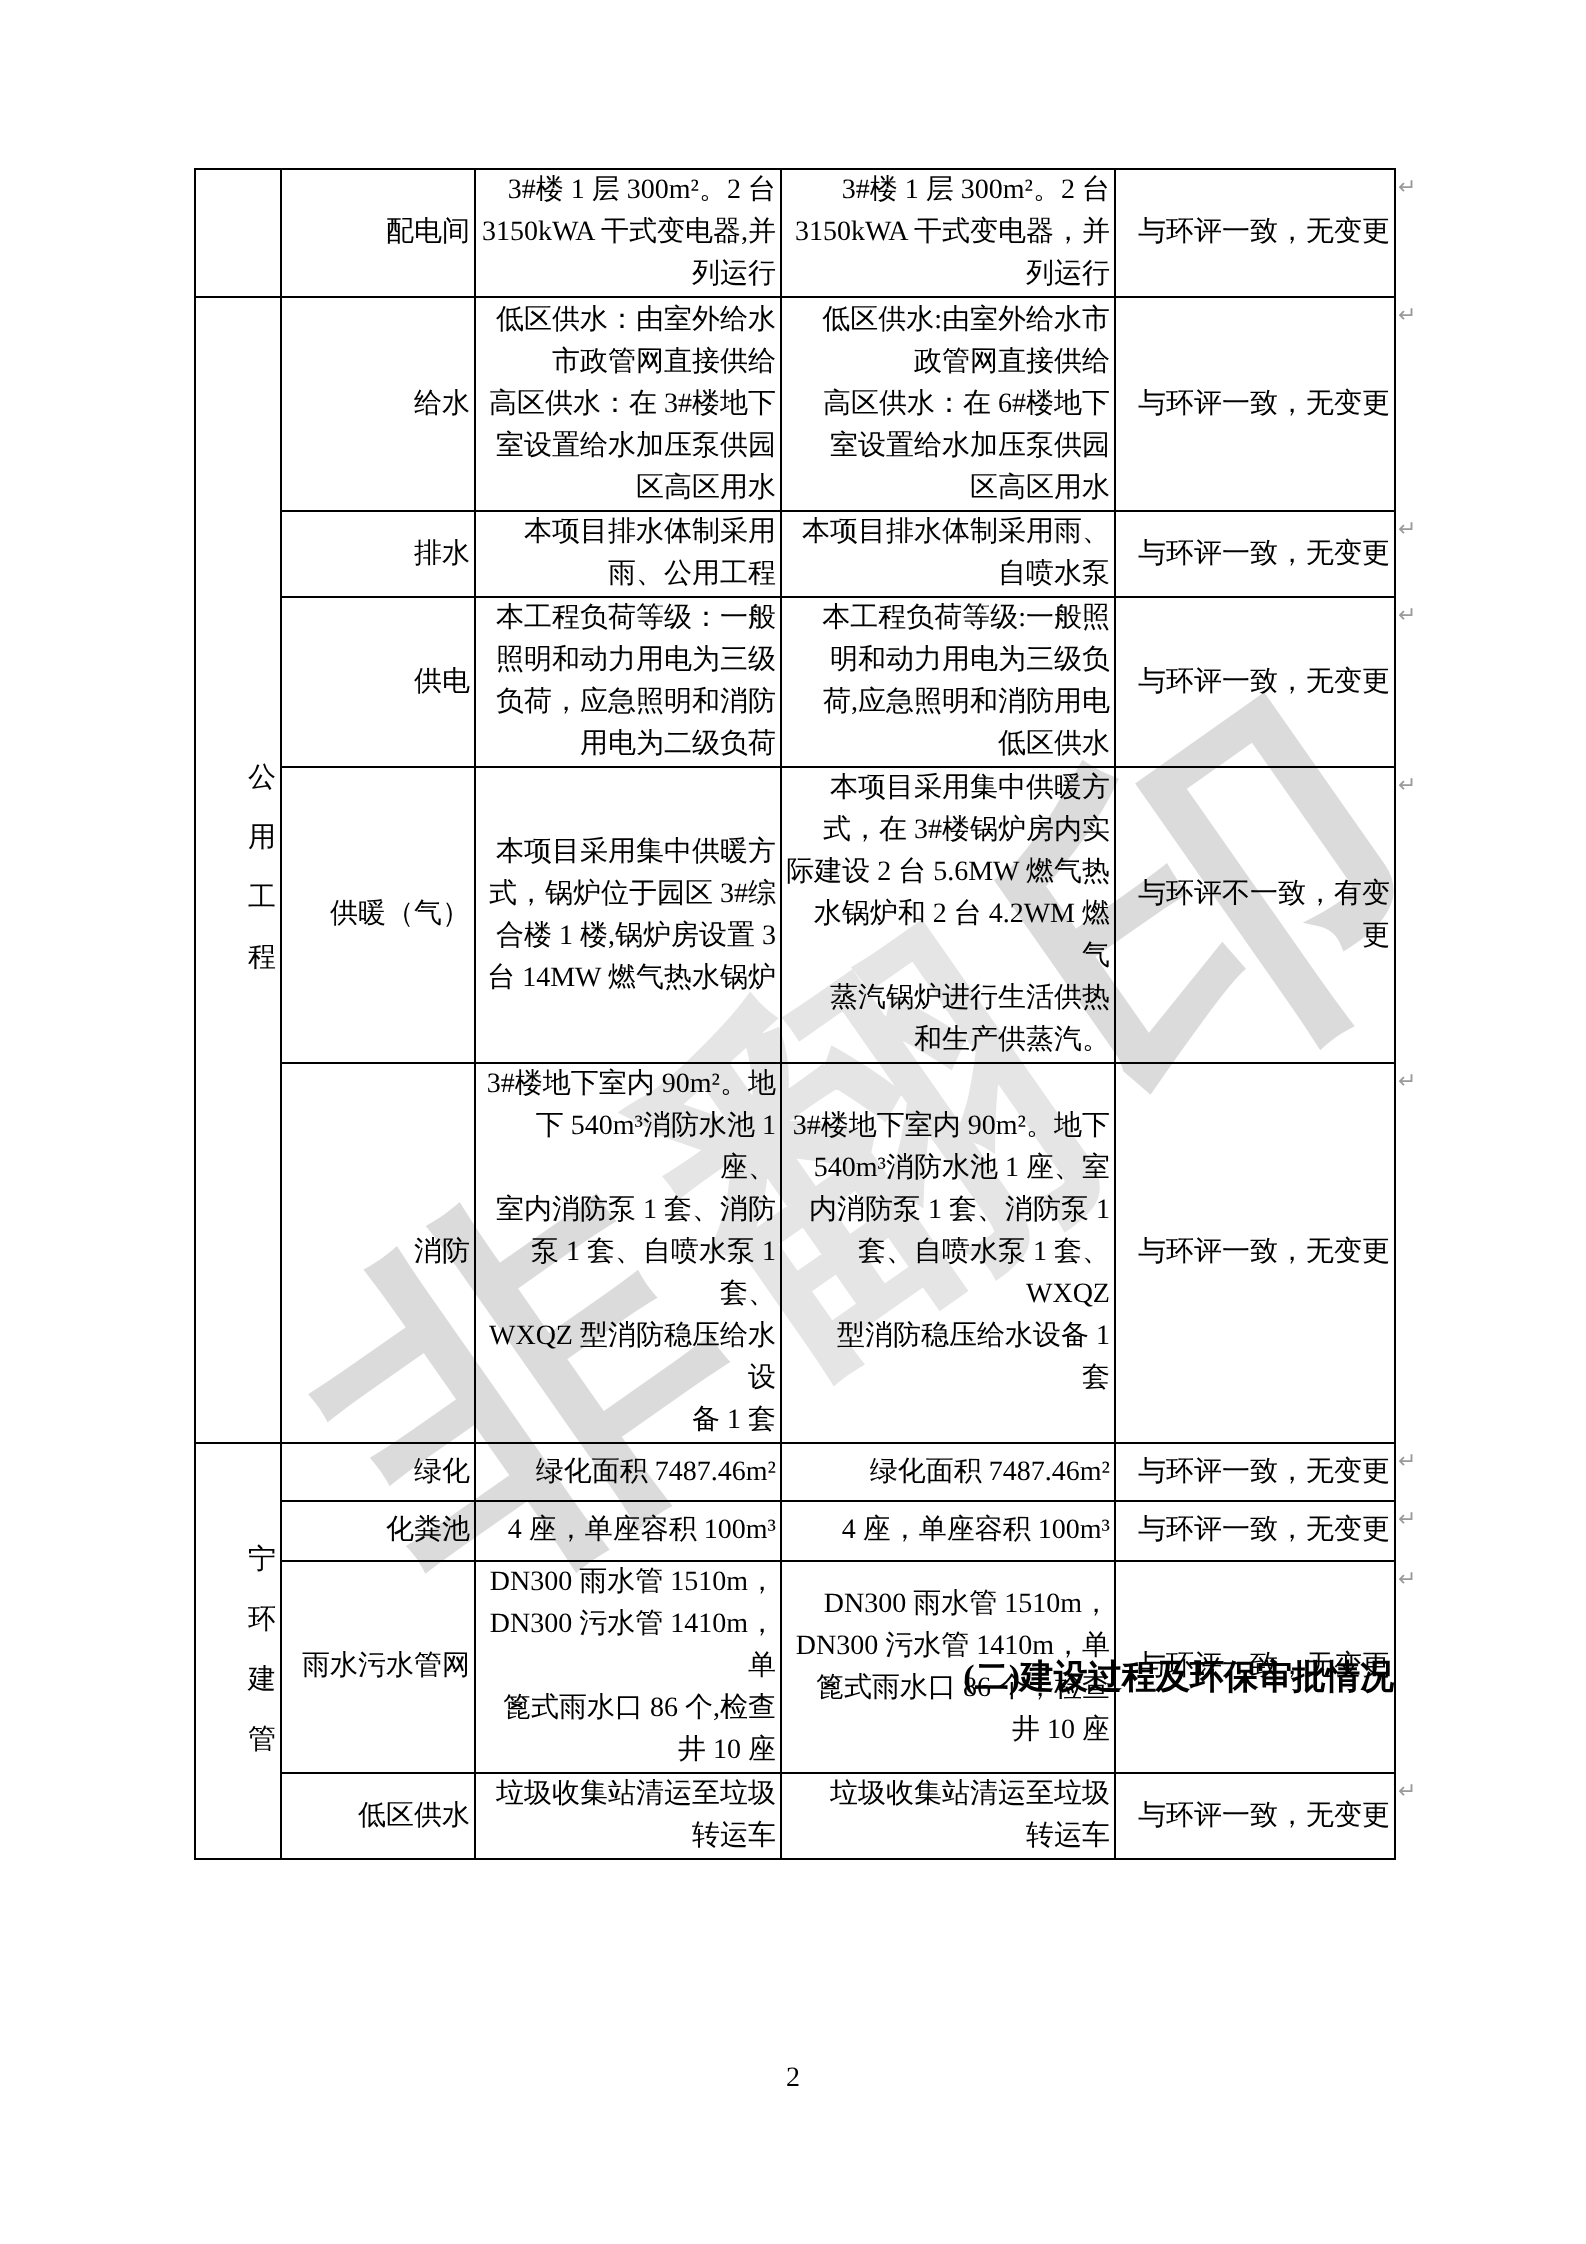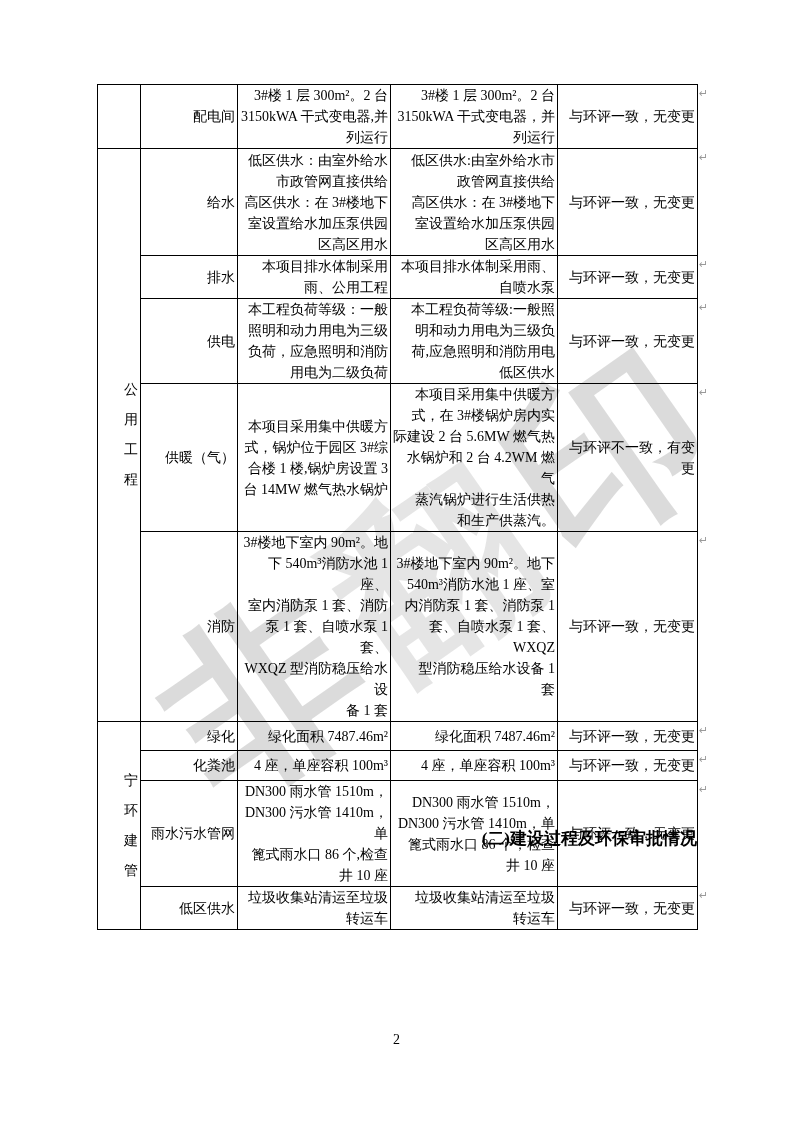--- a/index.html
+++ b/index.html
@@ -82,21 +82,21 @@
       <tr style="height:107px">
         <td class="cat-cell" rowspan="5"><span class="vtext">公用工程</span></td>
         <td>给水</td>
         <td>低区供水：由室外给水
 市政管网直接供给
 高区供水：在 3#楼地下
 室设置给水加压泵供园
 区高区用水</td>
         <td>低区供水:由室外给水市
 政管网直接供给
-高区供水：在 3#楼地下
+高区供水：在 6#楼地下
 室设置给水加压泵供园
 区高区用水</td>
         <td>与环评一致，无变更</td>
       </tr>
       <tr style="height:38px">
         <td>排水</td>
         <td>本项目排水体制采用
 雨、公用工程</td>
         <td>本项目排水体制采用雨、
 自喷水泵</td>

